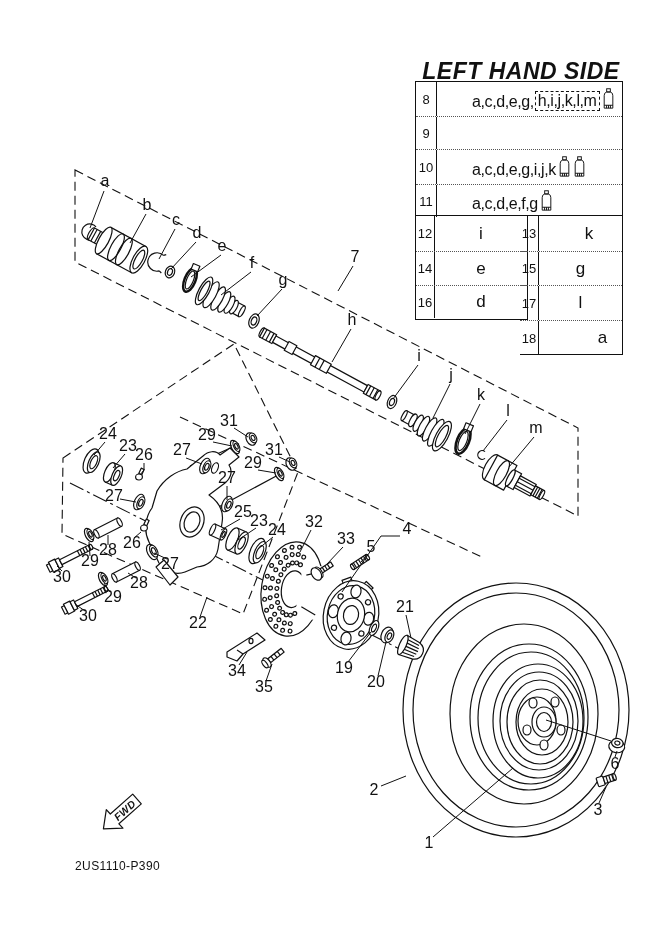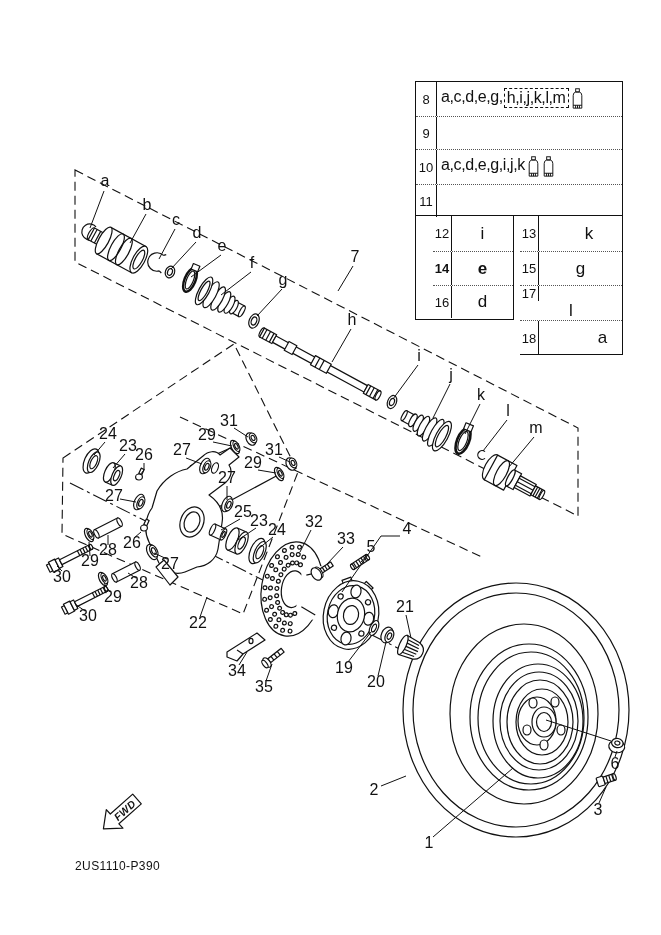--- a/index.html
+++ b/index.html
@@ -21,25 +21,25 @@
   .title{position:absolute;left:420px;top:58px;width:202px;text-align:center;
          font-style:italic;font-weight:bold;font-size:23px;letter-spacing:.5px;white-space:nowrap;}
   
   .ptable{position:absolute;left:415px;top:81px;width:208px;box-sizing:border-box;font-size:16px;}
   .ptable, .ptable *{box-sizing:border-box;}
   .tblock{position:absolute;left:0;top:0;width:208px;height:135px;border:1.4px solid #111;}
   .crow{display:flex;align-items:center;width:100%;}
   .crow + .crow{border-top:1px dotted #555;}
   .refcell{width:21px;align-self:stretch;border-right:1.1px solid #111;display:flex;
            align-items:center;justify-content:center;font-size:13px;flex:none;}
-  .ccontent{flex:1;display:flex;align-items:flex-start;padding-left:4px;letter-spacing:-.4px;white-space:nowrap;}
+  .ccontent{flex:1;display:flex;align-items:flex-end;padding-left:4px;letter-spacing:-.4px;white-space:nowrap;margin-left:31px;}
   .dashedbox{border:1.1px dashed #111;padding:0 2px;margin-left:1px;}
   .tube{width:13px;height:23px;margin-left:2px;flex:none;}
-  .lblock{position:absolute;left:0;top:135px;width:99px;height:104px;
-          border-left:1.4px solid #111;border-bottom:1.4px solid #111;border-right:1.1px solid #111;padding-left:17px;}
+  .lblock{position:absolute;left:0;top:135px;width:113px;height:104px;
+          border-left:1.4px solid #111;border-bottom:1.4px solid #111;border-right:1.1px solid #111;}
   .rblock{position:absolute;left:105px;top:135px;width:103px;height:139px;
           border-right:1.4px solid #111;border-bottom:1.4px solid #111;}
   .prow{display:flex;align-items:center;width:100%;}
   .prow + .prow{border-top:1px dotted #555;}
   .refcell2{width:19px;align-self:stretch;border-right:1.1px solid #111;display:flex;
             align-items:center;justify-content:center;font-size:13px;flex:none;}
   .lcell{flex:1;text-align:center;font-size:17px;}
   .pcode{position:absolute;left:75px;top:859px;font-size:12px;letter-spacing:.4px;}
 </style>
 </head>
@@ -480,20 +480,21 @@
         <rect x="-27" y="-5.6" width="7" height="11.2"></rect>
         <rect x="-30" y="-4" width="3" height="8"></rect>
         <rect x="-20" y="-4.8" width="4" height="9.6"></rect>
         <rect x="-16" y="-2.7" width="34" height="5.4"></rect>
         <path fill="none" d="M4,-2.7 V2.7 M7,-2.7 V2.7 M10,-2.7 V2.7 M13,-2.7 V2.7 M16,-2.7 V2.7"></path>
         <ellipse cx="18" rx="1.4" ry="2.7"></ellipse>
       </g>
     </defs>
   </svg>
 
+  <div class="title">LEFT HAND SIDE</div>
 
   <div class="ptable" style="height:274px;">
     <div class="tblock">
       <div class="crow" style="height:34px;">
         <div class="refcell">8</div>
         <div class="ccontent">
           <span>a,c,d,e,g,</span>
             <span class="dashedbox">h,i,j,k,l,m</span>
           <svg class="tube" viewBox="0 0 13 24">
               <g fill="#fff" stroke="#111" stroke-width="1">
@@ -522,48 +523,58 @@
               <g fill="#fff" stroke="#111" stroke-width="1">
                 <rect x="4.6" y="0.8" width="3.8" height="3.2"></rect>
                 <path d="M2,8 Q2,4.8 4.2,4.4 L8.8,4.4 Q11,4.8 11,8 L11,21 L2,21 Z"></path>
                 <path fill="none" d="M2,18 H11 M4.5,18 V21 M6.5,18 V21 M8.5,18 V21"></path>
               </g>
             </svg>
         </div>
       </div>
       <div class="crow" style="height:33px;">
         <div class="refcell">11</div>
+        <div class="ccontent">
+          <span>a,c,d,e,f,g</span>
+          <svg class="tube" viewBox="0 0 13 24">
+              <g fill="#fff" stroke="#111" stroke-width="1">
+                <rect x="4.6" y="0.8" width="3.8" height="3.2"></rect>
+                <path d="M2,8 Q2,4.8 4.2,4.4 L8.8,4.4 Q11,4.8 11,8 L11,21 L2,21 Z"></path>
+                <path fill="none" d="M2,18 H11 M4.5,18 V21 M6.5,18 V21 M8.5,18 V21"></path>
+              </g>
+            </svg>
+        </div>
       </div>
     </div>
 
     <div class="lblock">
       <div class="prow" style="height:35px;">
         <div class="refcell2">12</div>
         <div class="lcell">i</div>
       </div>
-      <div class="prow" style="height:34px;font-weight:bold;">
+      <div class="prow" style="height:34px;">
         <div class="refcell2">14</div>
         <div class="lcell">e</div>
       </div>
       <div class="prow" style="height:33px;">
         <div class="refcell2">16</div>
         <div class="lcell">d</div>
       </div>
     </div>
 
     <div class="rblock">
       <div class="prow" style="height:35px;gap:17px;">
         <div class="refcell2">13</div>
         <div class="lcell">k</div>
       </div>
       <div class="prow" style="height:34px;">
         <div class="refcell2">15</div>
         <div class="lcell">g</div>
       </div>
-      <div class="prow" style="height:35px;flex-direction:column;">
+      <div class="prow" style="height:35px;">
         <div class="refcell2">17</div>
         <div class="lcell">l</div>
       </div>
       <div class="prow" style="height:35px;gap:44px;">
         <div class="refcell2">18</div>
         <div class="lcell">a</div>
       </div>
     </div>
   </div>
 

